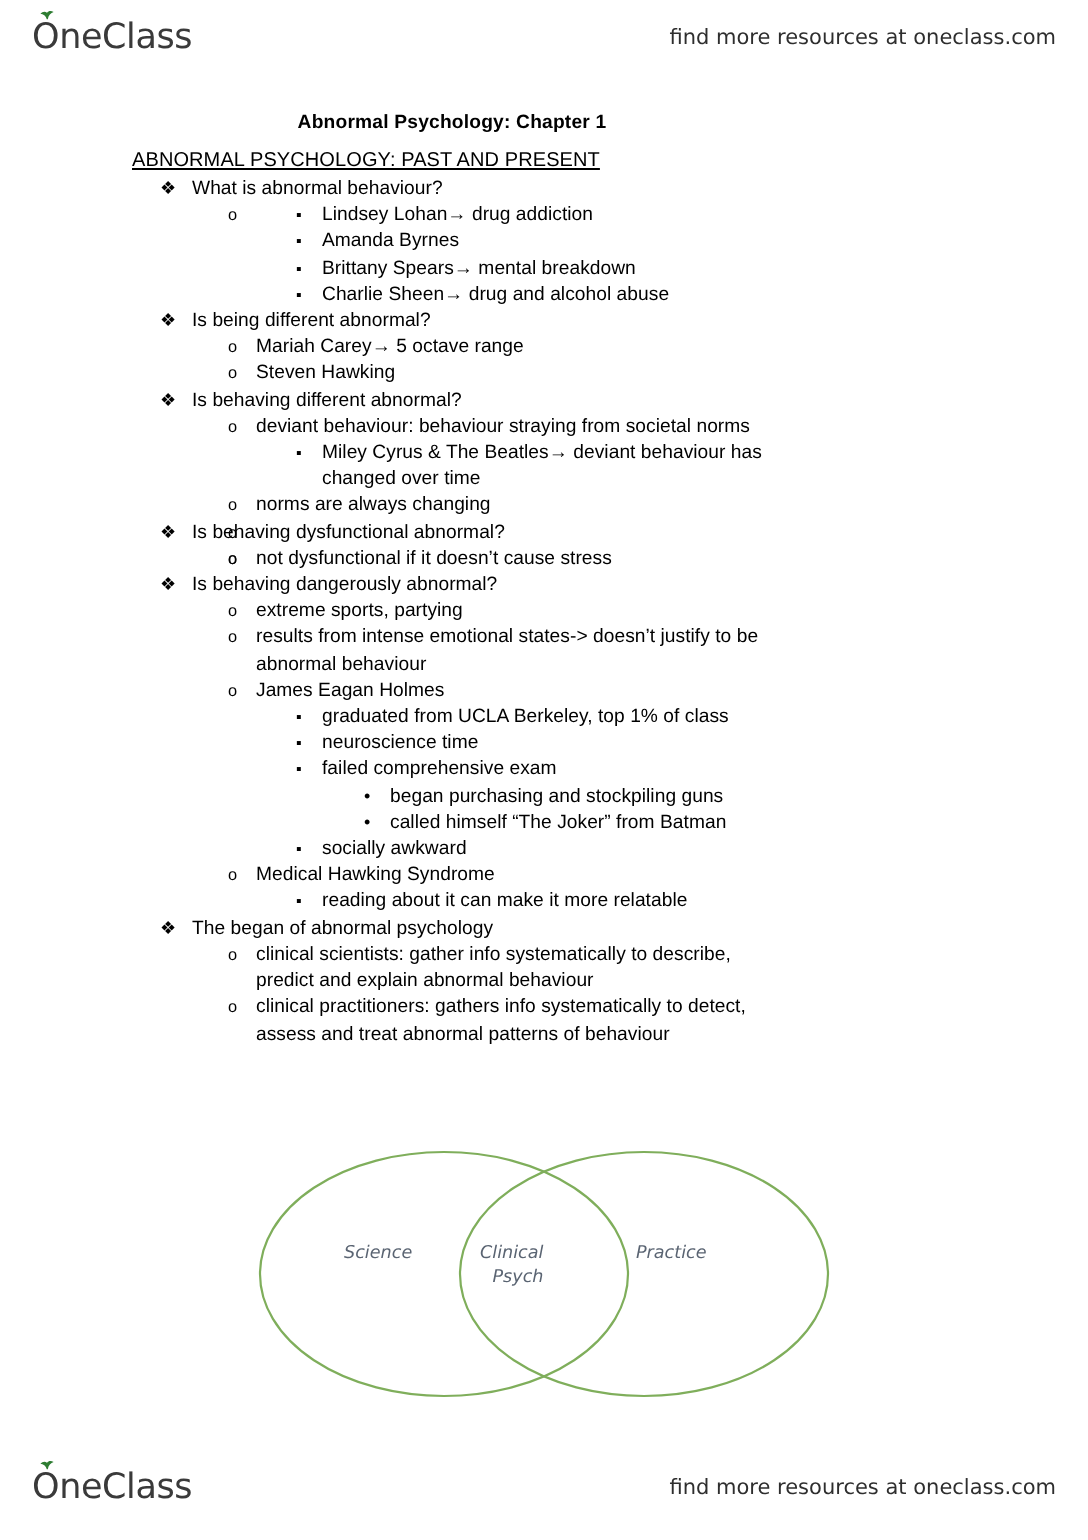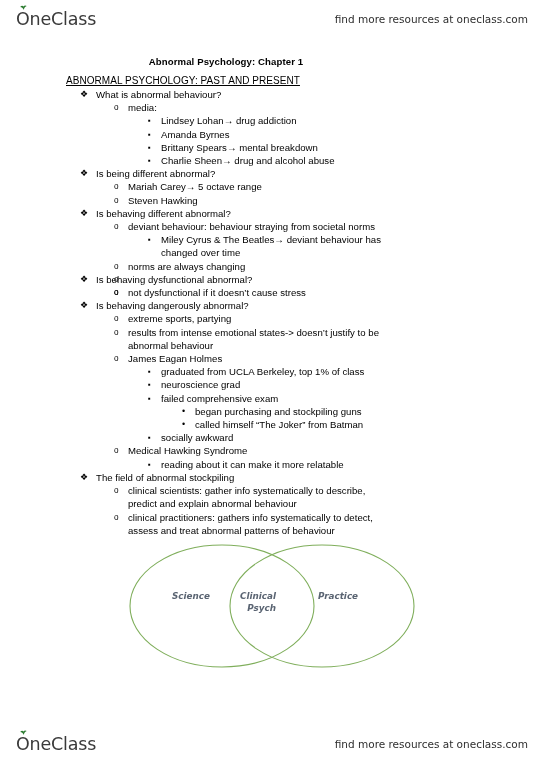--- a/index.html
+++ b/index.html
@@ -124,24 +124,23 @@
   
   li.lv4 { padding-left: 195px; }
   li.lv4 > .bl { left: 182px; width: 16px; font-size: 9px; }
 
   li .tx.wrap { padding-right: 60px; }
 
   
   .venn {
     position: absolute;
     left: 0;
-    top: 544px;
+    top: 575px;
     width: 468px;
     height: 132px;
-    font-weight: bold;
   }
   .venn svg { display: block; }
   .venn-label {
     position: absolute;
     font-family: "DejaVu Sans", sans-serif;
     font-style: italic;
     font-size: 8.8px;
     color: #5a6472;
     line-height: 12px;
     text-align: left;
@@ -174,21 +173,20 @@
   <div class="heading-row">
     <span class="section-heading">ABNORMAL PSYCHOLOGY: PAST AND PRESENT</span>
   </div>
   <ul class="outline" id="outline-list">
       <li class="lv1">
         <span class="bl">❖</span>
         <span class="tx">What is abnormal behaviour?</span>
       </li>
       <li class="lv2">
         <span class="bl">o</span>
-        <span class="tx">media:</span>
       </li>
       <li class="lv3">
         <span class="bl">▪</span>
         <span class="tx">Lindsey Lohan→ drug addiction</span>
       </li>
       <li class="lv3">
         <span class="bl">▪</span>
         <span class="tx">Amanda Byrnes</span>
       </li>
       <li class="lv3">
@@ -256,21 +254,21 @@
       <li class="lv2">
         <span class="bl">o</span>
         <span class="tx">James Eagan Holmes</span>
       </li>
       <li class="lv3">
         <span class="bl">▪</span>
         <span class="tx">graduated from UCLA Berkeley, top 1% of class</span>
       </li>
       <li class="lv3">
         <span class="bl">▪</span>
-        <span class="tx">neuroscience grad</span>
+        <span class="tx">neuroscience time</span>
       </li>
       <li class="lv3">
         <span class="bl">▪</span>
         <span class="tx">failed comprehensive exam</span>
       </li>
       <li class="lv4">
         <span class="bl">•</span>
         <span class="tx">began purchasing and stockpiling guns</span>
       </li>
       <li class="lv4">
@@ -284,21 +282,21 @@
       <li class="lv2">
         <span class="bl">o</span>
         <span class="tx">Medical Hawking Syndrome</span>
       </li>
       <li class="lv3">
         <span class="bl">▪</span>
         <span class="tx">reading about it can make it more relatable</span>
       </li>
       <li class="lv1">
         <span class="bl">❖</span>
-        <span class="tx">The field of abnormal stockpiling</span>
+        <span class="tx">The began of abnormal psychology</span>
       </li>
       <li class="lv2">
         <span class="bl">o</span>
         <span class="tx wrap">clinical scientists: gather info systematically to describe, predict and explain abnormal behaviour</span>
       </li>
       <li class="lv2">
         <span class="bl">o</span>
         <span class="tx wrap">clinical practitioners: gathers info systematically to detect, assess and treat abnormal patterns of behaviour</span>
       </li>
     </ul>

